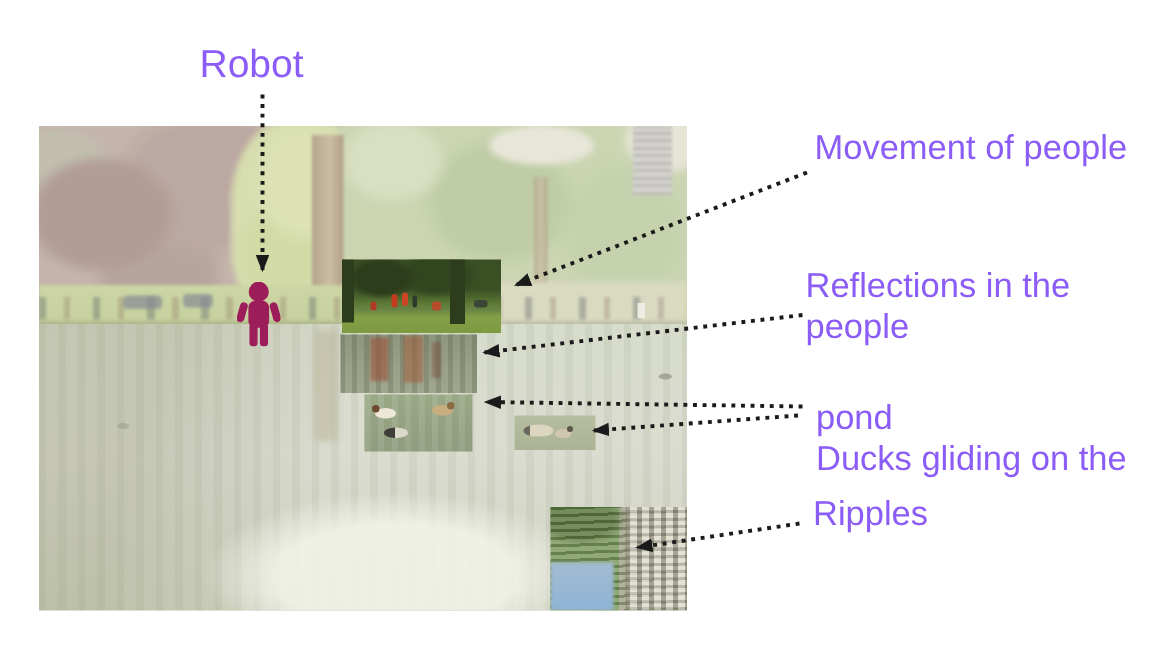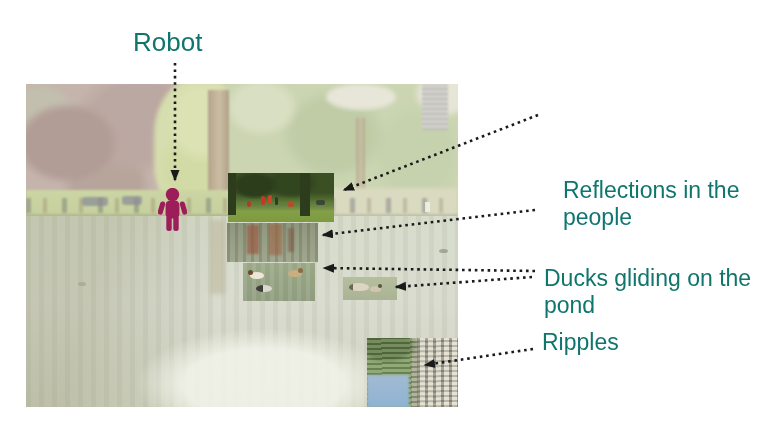--- a/index.html
+++ b/index.html
@@ -1,21 +1,21 @@
 <!DOCTYPE html>
 <html><head>
 <meta charset="utf-8">
 <style>
   html,body{margin:0;padding:0;background:#fff;}
   .stage{
     position:relative;width:780px;height:439px;background:#fff;overflow:hidden;
     font-family:"Liberation Sans", sans-serif;
   }
   
-  .note{position:absolute;color:#0f766e;font-size:23px;line-height:27px;white-space:nowrap;}
+  .note{position:absolute;color:#8b5cf6;font-size:23px;line-height:27px;white-space:nowrap;}
   .note span{display:block;}
   .note.robot{font-size:26px;line-height:30px;}
   
   .photo{
     position:absolute;left:26px;top:84px;width:432px;height:323px;overflow:hidden;
     background:
       
       linear-gradient(180deg,#d9ddcd 0 42%,#d6dac9 42% 70%,#d1d4c2 70% 100%);
   }
   .ph{position:absolute;}
@@ -198,29 +198,30 @@
       <line x1="532" y1="277" x2="396" y2="287" marker-end="url(#ah)"></line>
       <line x1="533" y1="349" x2="425" y2="365" marker-end="url(#ah)"></line>
     </g>
   </svg>
 
   <div class="note robot" style="left:133px;top:27px;">
     <span>Robot</span>
   </div>
 
   <div class="note" style="left:543px;top:85px;">
-  </div>
-
-  <div class="note" style="left:563px;top:177px;">
+    <span>Movement of people</span>
+  </div>
+
+  <div class="note" style="left:537px;top:177px;">
     <span>Reflections in the</span>
     <span>people</span>
   </div>
 
   <div class="note" style="left:544px;top:265px;">
+    <span>pond</span>
     <span>Ducks gliding on the</span>
-    <span>pond</span>
   </div>
 
   <div class="note" style="left:542px;top:329px;">
     <span>Ripples</span>
   </div>
 
 </div>
 
 </body></html>

